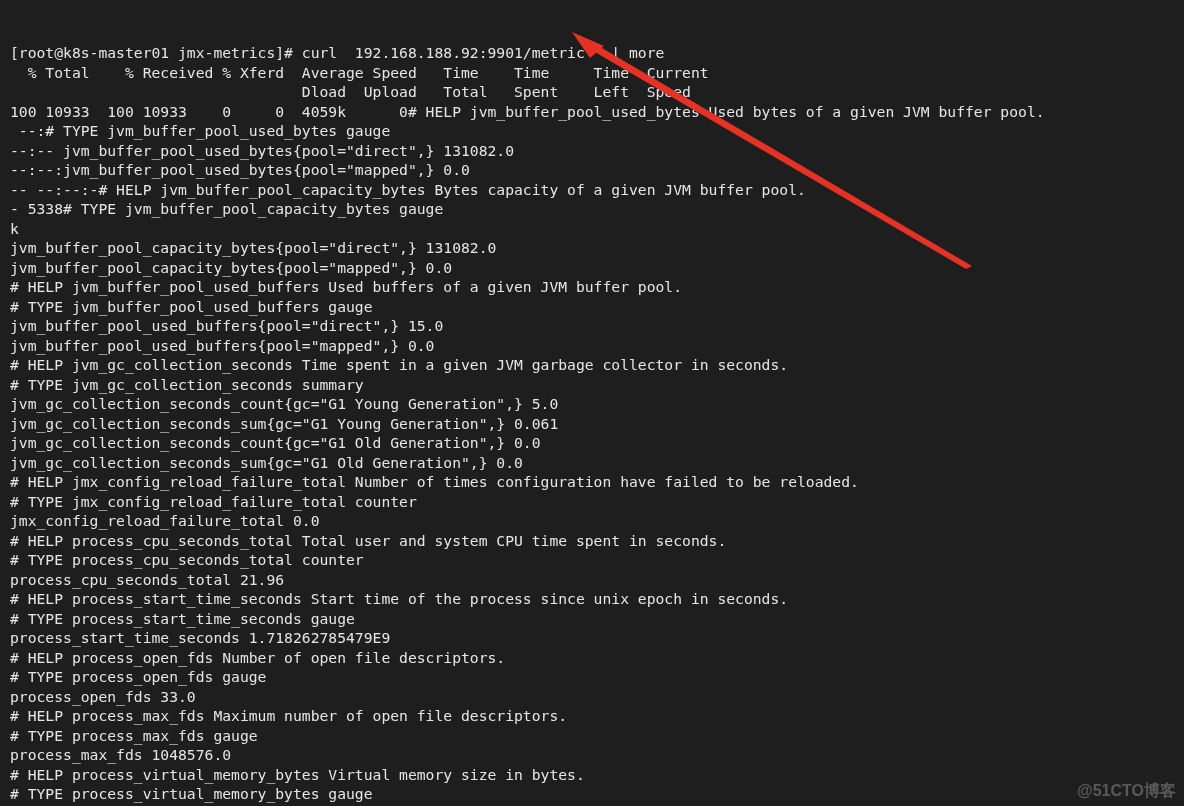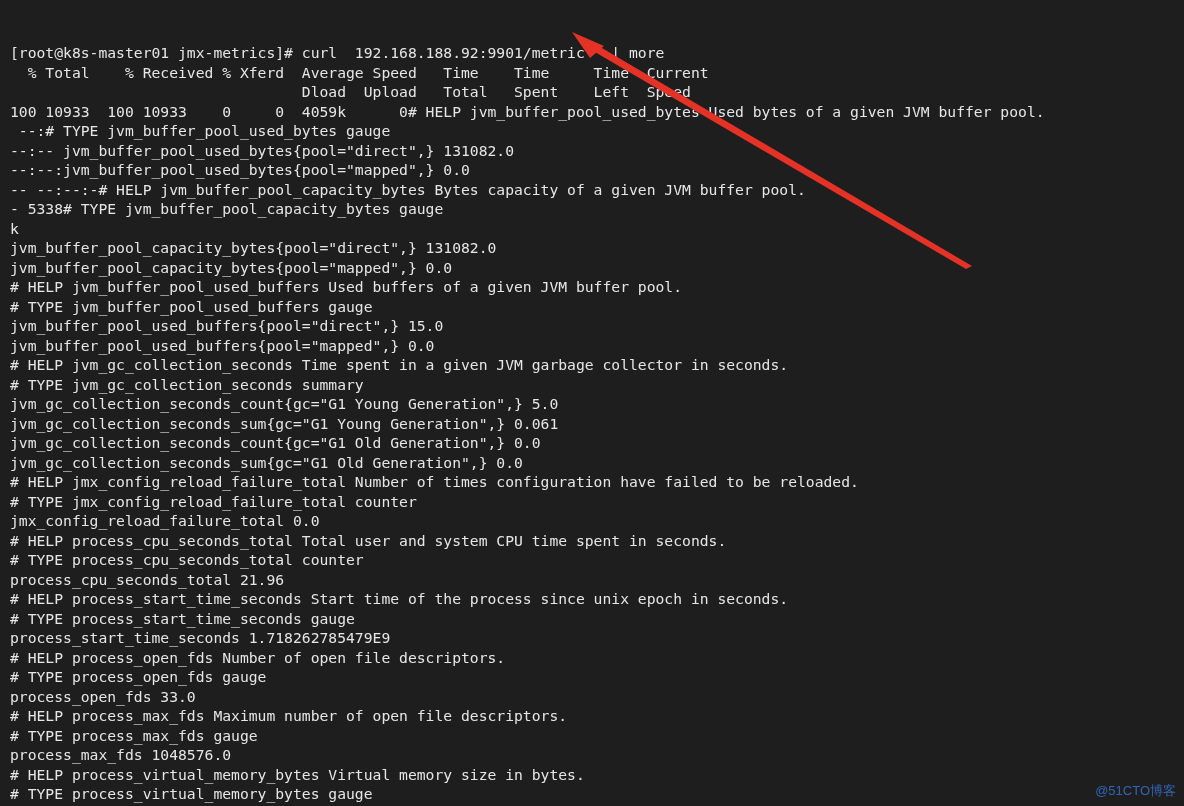--- a/index.html
+++ b/index.html
@@ -26,24 +26,25 @@
   .arrow {
     position: absolute;
     left: 0;
     top: 0;
     pointer-events: none;
   }
   .watermark {
     position: absolute;
     right: 8px;
     bottom: 6px;
-    color: #3b82f6;
+    color: #737373;
     font-family: sans-serif;
-    font-size: 13px;
+    font-size: 16px;
     opacity: 0.7;
+    font-weight: bold;
   }
 </style>
 </head>
 <body>
 
 <div class="terminal">
   <div id="lines-container"><span class="line">[root@k8s-master01 jmx-metrics]# curl  192.168.188.92:9901/metric   | more</span><span class="line">  % Total    % Received % Xferd  Average Speed   Time    Time     Time  Current</span><span class="line">                                 Dload  Upload   Total   Spent    Left  Speed</span><span class="line">100 10933  100 10933    0     0  4059k      0# HELP jvm_buffer_pool_used_bytes Used bytes of a given JVM buffer pool.</span><span class="line"> --:# TYPE jvm_buffer_pool_used_bytes gauge</span><span class="line">--:-- jvm_buffer_pool_used_bytes{pool="direct",} 131082.0</span><span class="line">--:--:jvm_buffer_pool_used_bytes{pool="mapped",} 0.0</span><span class="line">-- --:--:-# HELP jvm_buffer_pool_capacity_bytes Bytes capacity of a given JVM buffer pool.</span><span class="line">- 5338# TYPE jvm_buffer_pool_capacity_bytes gauge</span><span class="line">k</span><span class="line">jvm_buffer_pool_capacity_bytes{pool="direct",} 131082.0</span><span class="line">jvm_buffer_pool_capacity_bytes{pool="mapped",} 0.0</span><span class="line"># HELP jvm_buffer_pool_used_buffers Used buffers of a given JVM buffer pool.</span><span class="line"># TYPE jvm_buffer_pool_used_buffers gauge</span><span class="line">jvm_buffer_pool_used_buffers{pool="direct",} 15.0</span><span class="line">jvm_buffer_pool_used_buffers{pool="mapped",} 0.0</span><span class="line"># HELP jvm_gc_collection_seconds Time spent in a given JVM garbage collector in seconds.</span><span class="line"># TYPE jvm_gc_collection_seconds summary</span><span class="line">jvm_gc_collection_seconds_count{gc="G1 Young Generation",} 5.0</span><span class="line">jvm_gc_collection_seconds_sum{gc="G1 Young Generation",} 0.061</span><span class="line">jvm_gc_collection_seconds_count{gc="G1 Old Generation",} 0.0</span><span class="line">jvm_gc_collection_seconds_sum{gc="G1 Old Generation",} 0.0</span><span class="line"># HELP jmx_config_reload_failure_total Number of times configuration have failed to be reloaded.</span><span class="line"># TYPE jmx_config_reload_failure_total counter</span><span class="line">jmx_config_reload_failure_total 0.0</span><span class="line"># HELP process_cpu_seconds_total Total user and system CPU time spent in seconds.</span><span class="line"># TYPE process_cpu_seconds_total counter</span><span class="line">process_cpu_seconds_total 21.96</span><span class="line"># HELP process_start_time_seconds Start time of the process since unix epoch in seconds.</span><span class="line"># TYPE process_start_time_seconds gauge</span><span class="line">process_start_time_seconds 1.718262785479E9</span><span class="line"># HELP process_open_fds Number of open file descriptors.</span><span class="line"># TYPE process_open_fds gauge</span><span class="line">process_open_fds 33.0</span><span class="line"># HELP process_max_fds Maximum number of open file descriptors.</span><span class="line"># TYPE process_max_fds gauge</span><span class="line">process_max_fds 1048576.0</span><span class="line"># HELP process_virtual_memory_bytes Virtual memory size in bytes.</span><span class="line"># TYPE process_virtual_memory_bytes gauge</span><span class="line">process_virtual_memory_bytes 2.4607744E9</span></div>
 
   <svg class="arrow" width="1184" height="806">
     <polygon fill="#e53226" points="584,42 588,48 966,269 972,266 585,38"></polygon>

